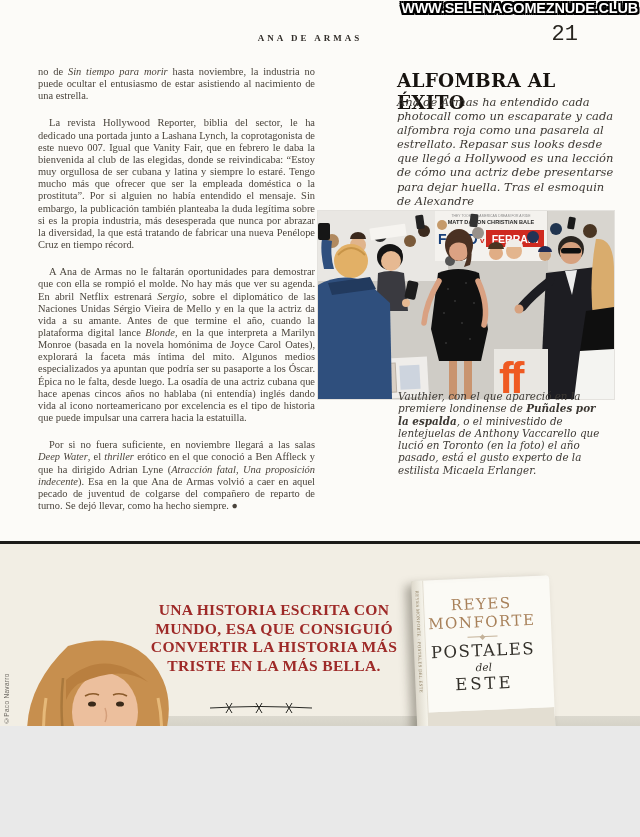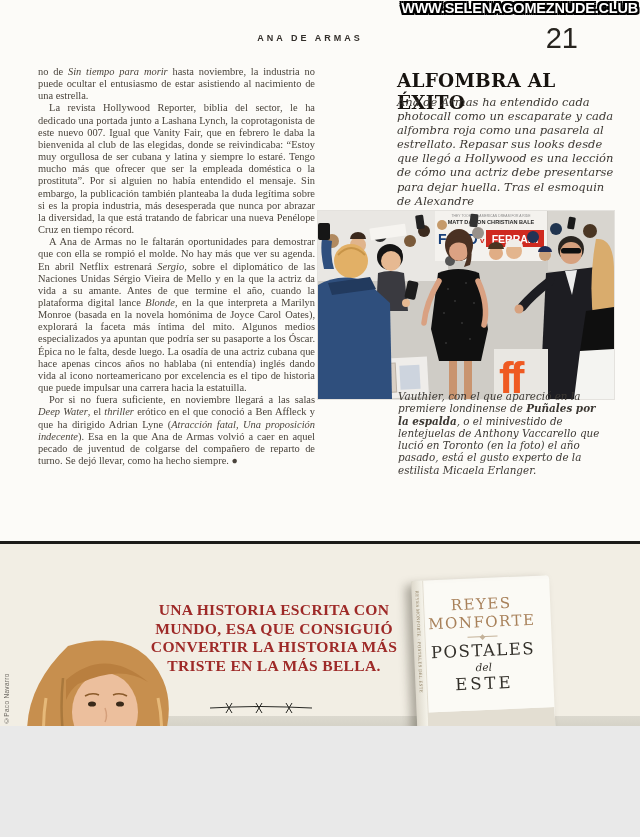--- a/index.html
+++ b/index.html
@@ -3,27 +3,27 @@
 <meta charset="utf-8">
 <style>
   html,body{margin:0;padding:0;}
   body{width:640px;height:837px;overflow:hidden;background:#e9e9e9;}
   .page{position:relative;width:640px;height:726px;background:#fcfbf8;font-family:"Liberation Serif",serif;color:#46403a;overflow:hidden;}
 
   
   .watermark{position:absolute;top:0px;right:2px;font-family:"Liberation Sans",sans-serif;font-weight:bold;font-size:14.5px;letter-spacing:-0.2px;color:#ffffff;text-shadow:-2px -2px 0 #000,2px -2px 0 #000,-2px 2px 0 #000,2px 2px 0 #000,0 -2px 0 #000,0 2px 0 #000,-2px 0 0 #000,2px 0 0 #000;}
 
   
-  .kicker{position:absolute;top:33px;left:0;width:620px;text-align:center;font-family:Liberation Sans, sans-serif;font-weight:bold;font-size:9px;letter-spacing:3px;color:#332f2b;}
-  .pagenum{position:absolute;top:22px;right:62px;font-family:Liberation Sans, sans-serif;font-size:29px;color:#27241f;}
+  .kicker{position:absolute;top:33px;left:0;width:620px;text-align:center;font-family:Liberation Serif, serif;font-weight:bold;font-size:9px;letter-spacing:3px;color:#332f2b;}
+  .pagenum{position:absolute;top:22px;right:62px;font-family:Liberation Mono, monospace;font-size:22px;color:#27241f;}
 
   
   .article{position:absolute;left:38px;top:66px;width:277px;font-size:10.45px;line-height:12.15px;text-align:justify;color:#4a443c;}
   .article p{margin:0;}
-  .article p.ind{text-indent:11px;}
+  .article p.ind{text-indent:11px;margin-top:15px;}
 
   
   .sb-heading{position:absolute;left:397px;top:69px;width:230px;font-family:"DejaVu Serif",serif;font-weight:bold;font-size:18.5px;letter-spacing:0.2px;color:#17130f;transform:scaleY(1.04);transform-origin:top left;}
   .sb-intro{position:absolute;left:397px;top:95px;width:220px;font-family:"DejaVu Serif",serif;font-style:italic;font-size:11.5px;line-height:14.1px;color:#3c3833;}
   .caption{position:absolute;left:398px;top:390px;width:208px;font-family:"DejaVu Serif",serif;font-style:italic;font-size:10.4px;line-height:12.3px;color:#3c3833;}
   .caption b{font-weight:bold;}
 
   
   .photo{position:absolute;left:318px;top:211px;width:296px;height:188px;background:#cfccc6;box-shadow:0 0 0 1px #e4e2de;}
   .photo svg{display:block;}

